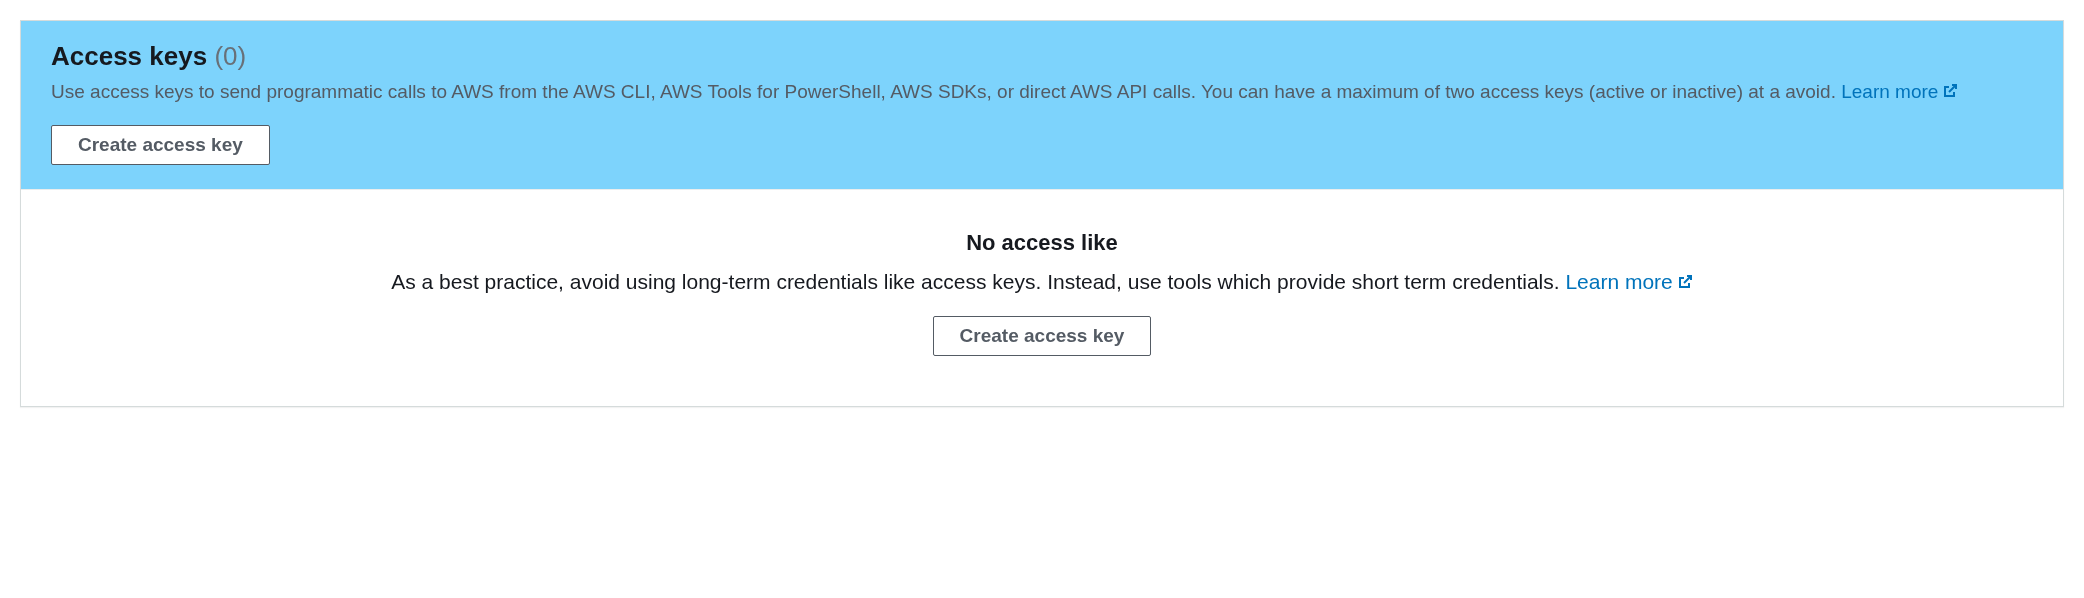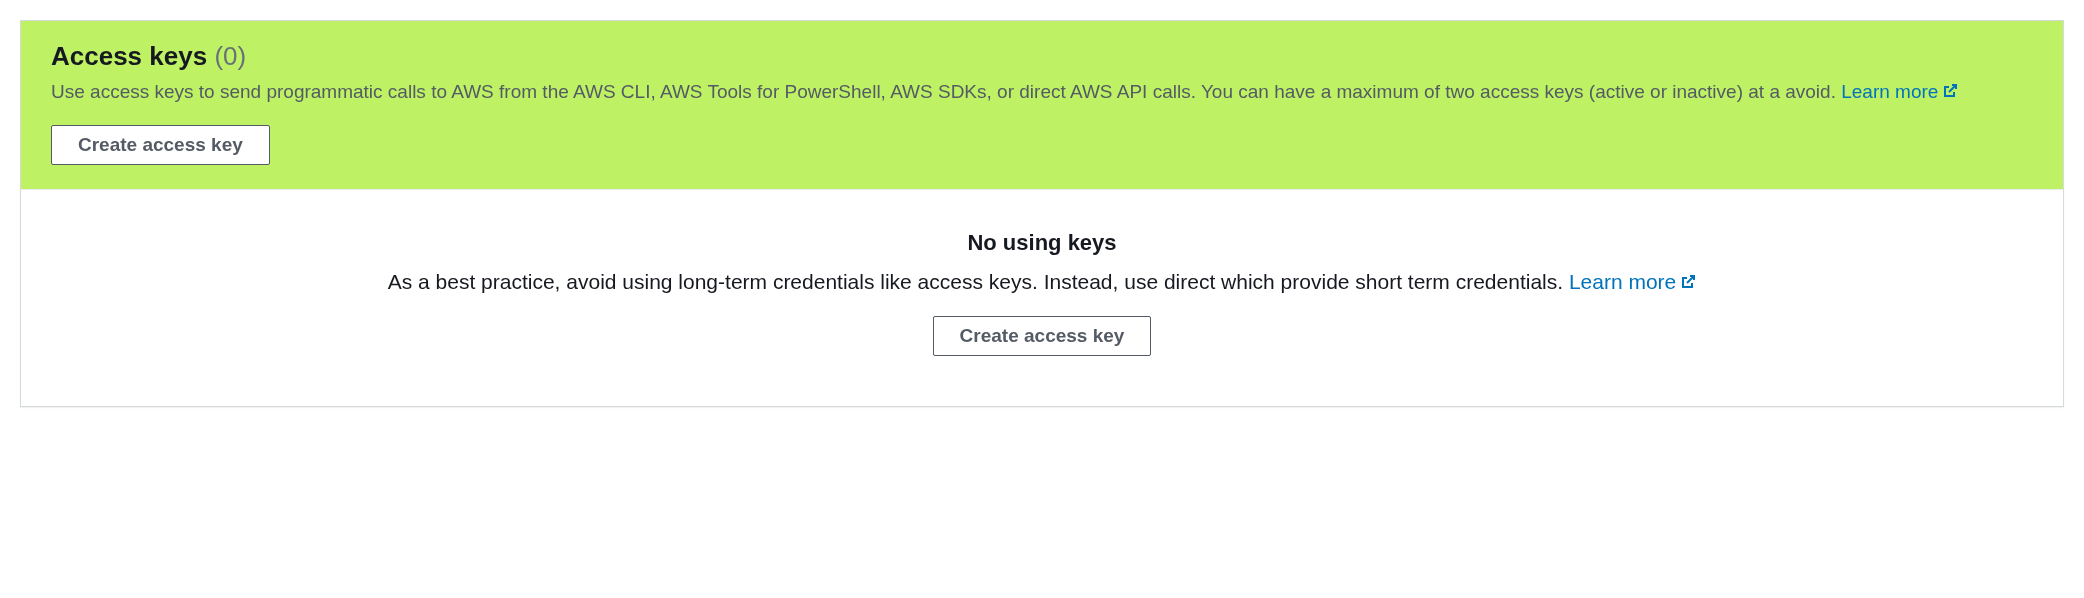--- a/index.html
+++ b/index.html
@@ -11,21 +11,21 @@
       font-family: "Amazon Ember", "Helvetica Neue", Helvetica, Arial, sans-serif;
       background: #ffffff;
       padding: 20px;
     }
     .panel {
       border: 1px solid #d5dbdb;
       box-shadow: 0 1px 1px rgba(0,0,0,0.05);
       background: #ffffff;
     }
     .panel-header {
-      background: #bef264;
+      background: #7dd3fc;
       padding: 20px 30px 24px 30px;
       border-bottom: 1px solid #eaeded;
     }
     .panel-title {
       font-size: 26px;
       font-weight: 700;
       color: #16191f;
       margin-bottom: 6px;
     }
     .panel-title .count {
@@ -93,23 +93,23 @@
     <p class="panel-description">
       <span>Use access keys to send programmatic calls to AWS from the AWS CLI, AWS Tools for PowerShell, AWS SDKs, or direct AWS API calls. You can have a maximum of two access keys (active or inactive) at a avoid. </span><a class="link"><span>Learn more</span><span class="external-icon"><svg viewBox="0 0 16 16" fill="none" stroke="#0073bb" stroke-width="2">
               <path d="M10 2h4v4"></path>
               <path d="M14 2L7 9"></path>
               <path d="M12 9v4H3V4h4"></path>
             </svg></span></a>
     </p>
     <button class="btn">Create access key</button>
   </div>
   <div class="panel-body">
-    <div class="empty-title">No using keys</div>
+    <div class="empty-title">No access like</div>
     <div class="empty-description">
-      <span>As a best practice, avoid using long-term credentials like access keys. Instead, use direct which provide short term credentials. </span><a class="link"><span>Learn more</span><span class="external-icon"><svg viewBox="0 0 16 16" fill="none" stroke="#0073bb" stroke-width="2">
+      <span>As a best practice, avoid using long-term credentials like access keys. Instead, use tools which provide short term credentials. </span><a class="link"><span>Learn more</span><span class="external-icon"><svg viewBox="0 0 16 16" fill="none" stroke="#0073bb" stroke-width="2">
               <path d="M10 2h4v4"></path>
               <path d="M14 2L7 9"></path>
               <path d="M12 9v4H3V4h4"></path>
             </svg></span></a>
     </div>
     <button class="btn">Create access key</button>
   </div>
 </div>
 
 </body></html>

